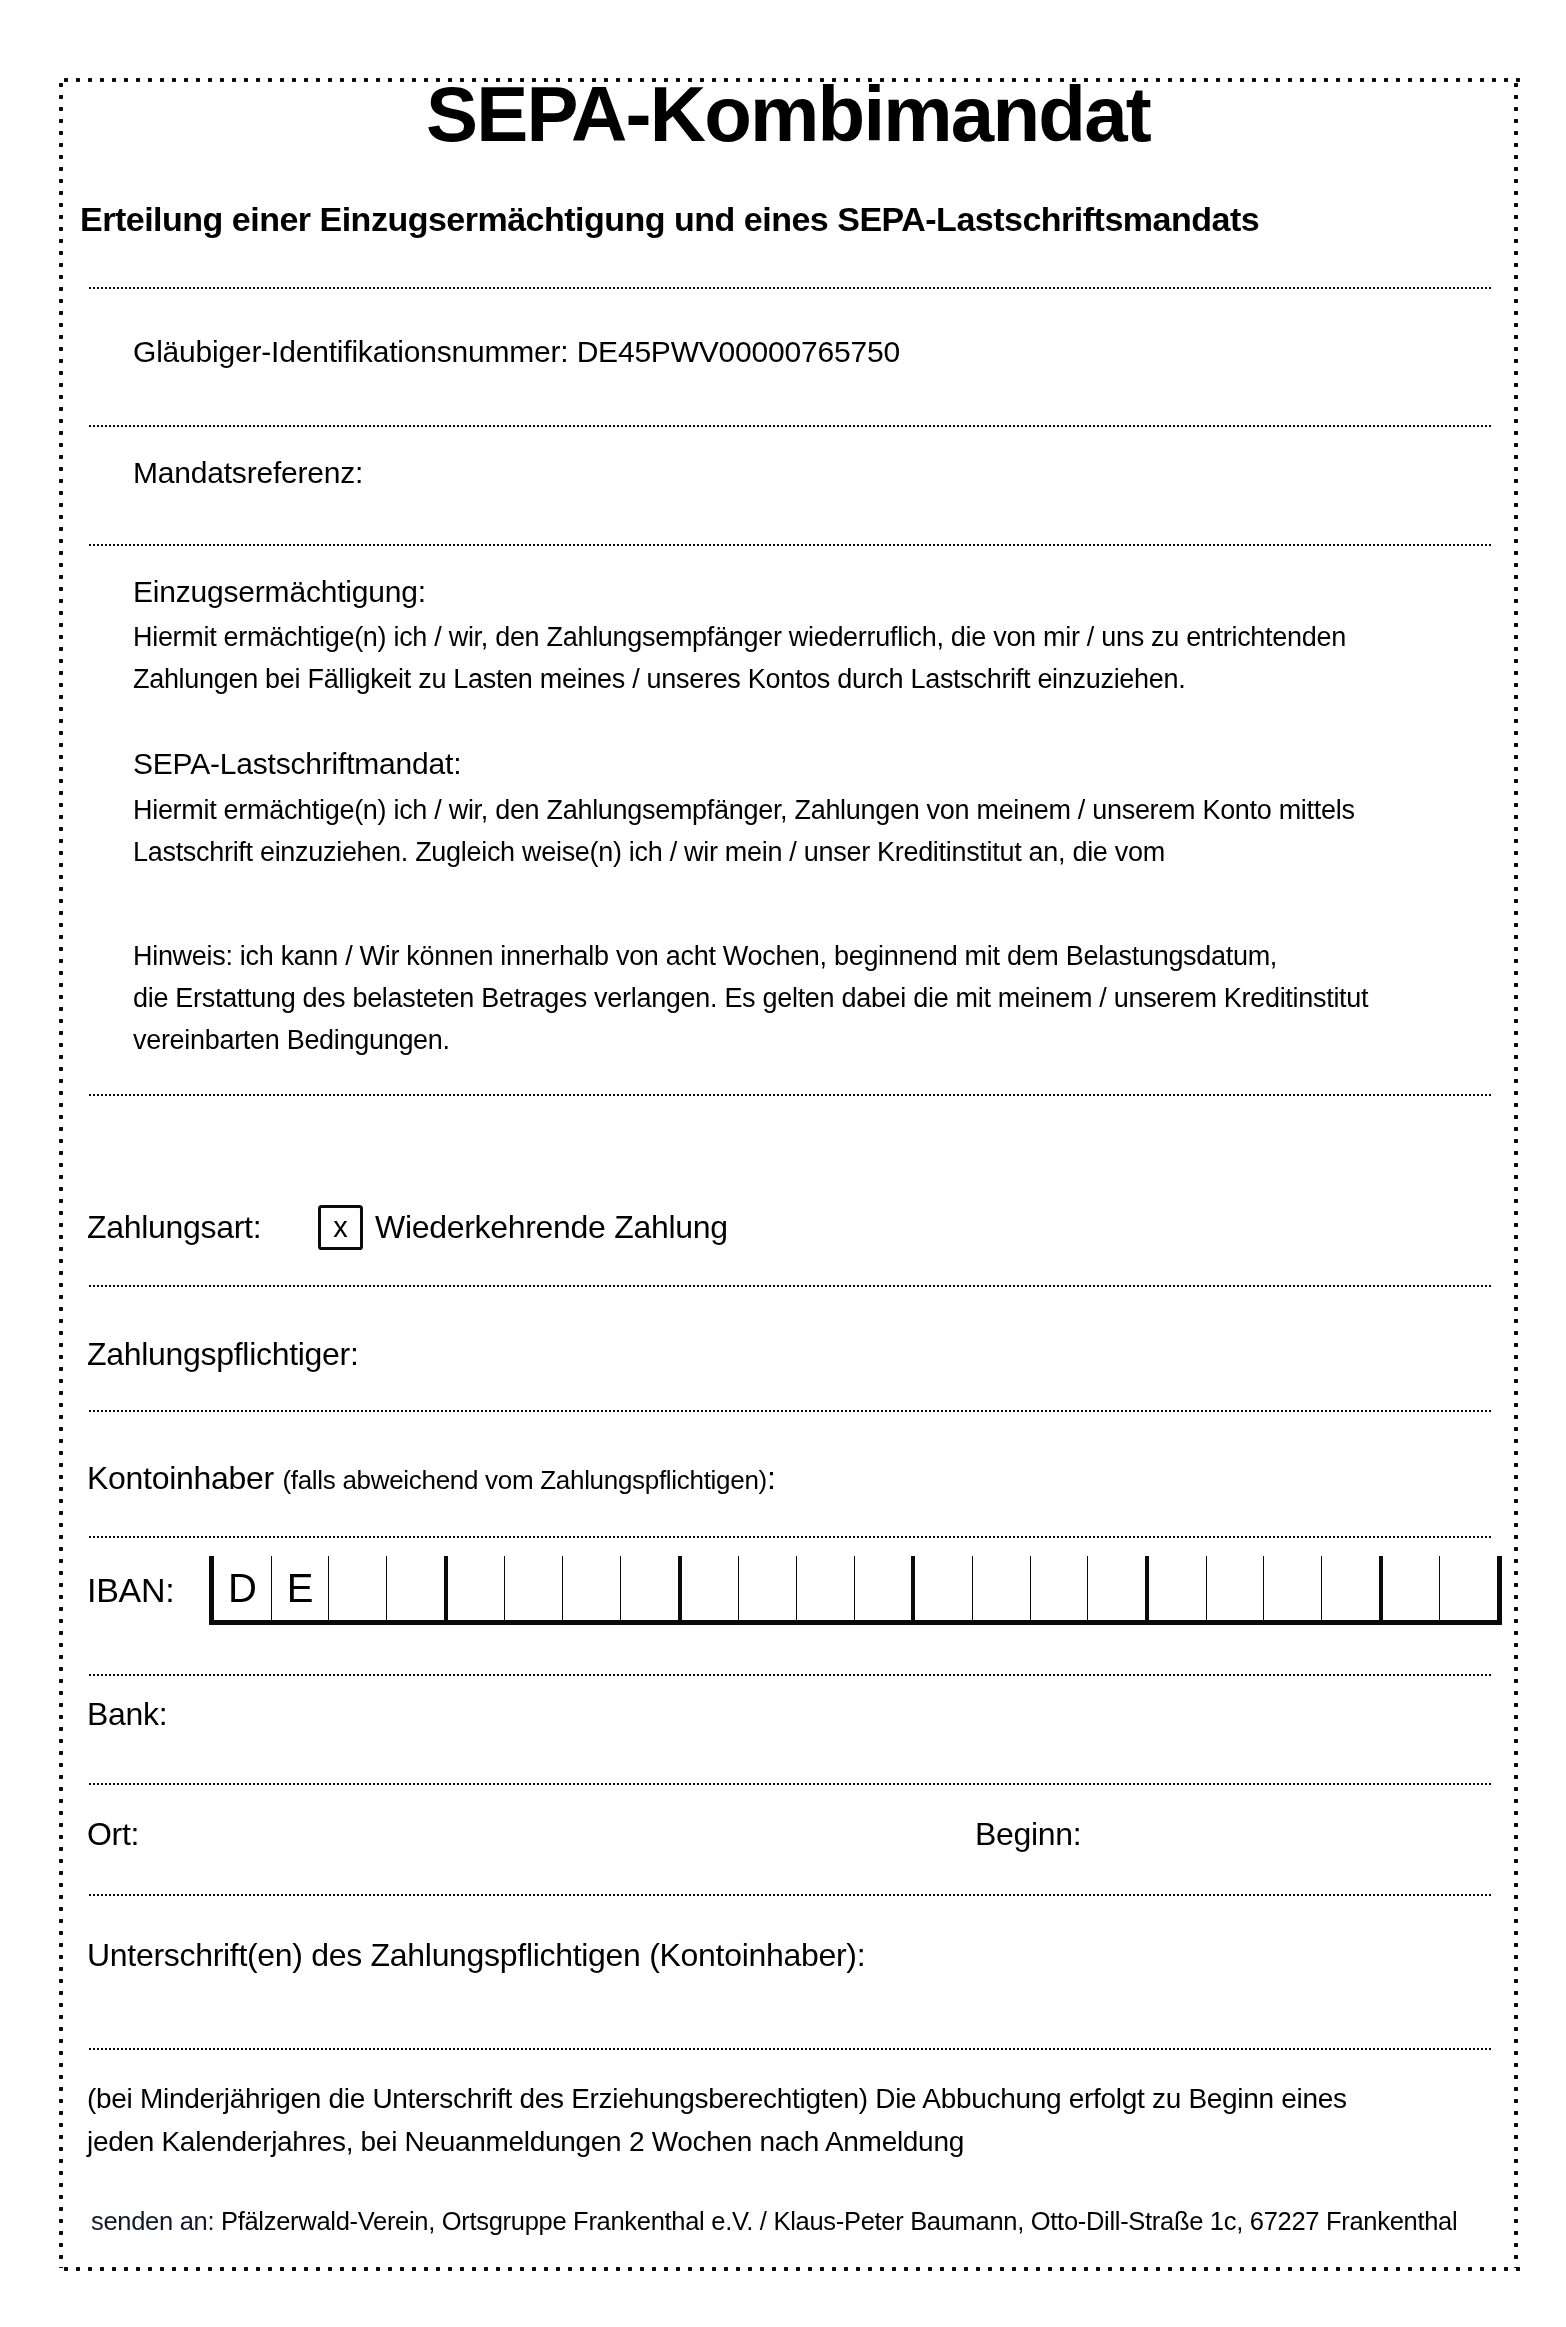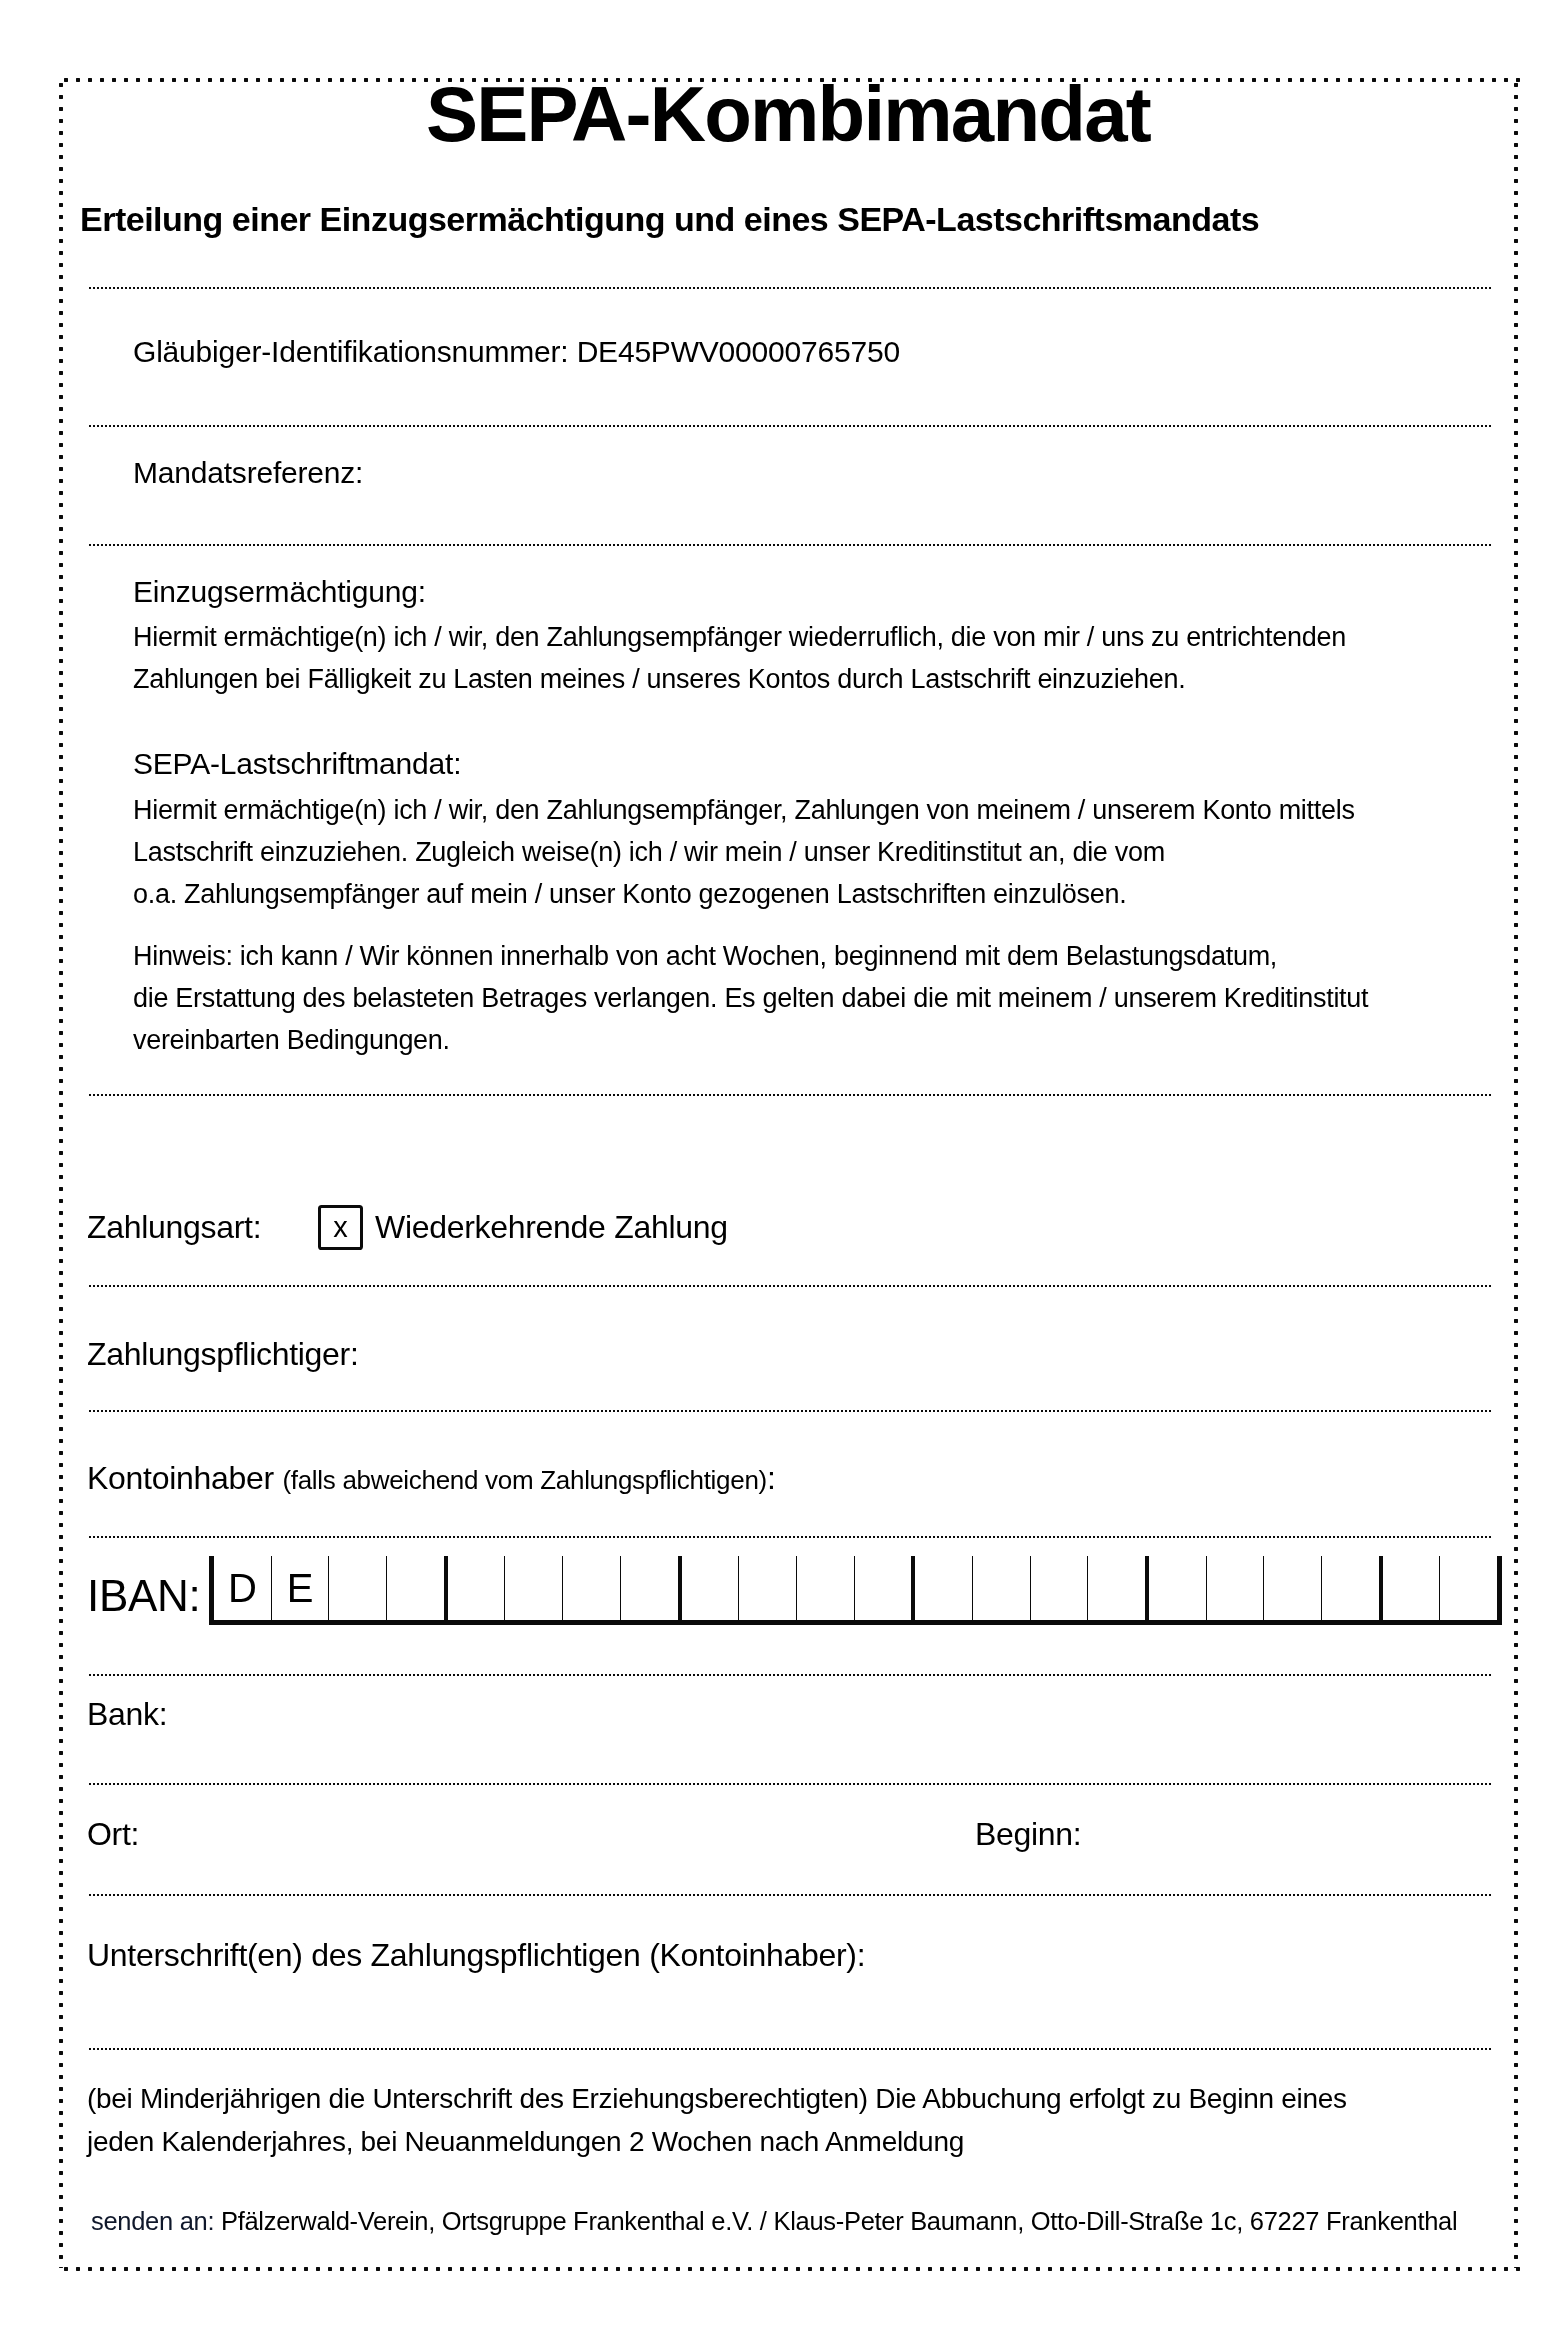--- a/index.html
+++ b/index.html
@@ -103,21 +103,20 @@
 <div class="abs heading" style="top:575px;left:133px;">Einzugsermächtigung:</div>
 <div class="abs para" style="top:616px;left:133px;">
   <div>Hiermit ermächtige(n) ich / wir, den Zahlungsempfänger wiederruflich, die von mir / uns zu entrichtenden</div>
   <div>Zahlungen bei Fälligkeit zu Lasten meines / unseres Kontos durch Lastschrift einzuziehen.</div>
 </div>
 
 <div class="abs heading" style="top:747px;left:133px;">SEPA-Lastschriftmandat:</div>
 <div class="abs para" style="top:789px;left:133px;">
   <div>Hiermit ermächtige(n) ich / wir, den Zahlungsempfänger, Zahlungen von meinem / unserem Konto mittels</div>
   <div>Lastschrift einzuziehen. Zugleich weise(n) ich / wir mein / unser Kreditinstitut an, die vom</div>
-  <div>o.a. Zahlungsempfänger auf mein / unser Konto gezogenen Lastschriften einzulösen.</div>
 </div>
 
 <div class="abs para" style="top:935px;left:133px;">
   <div>Hinweis: ich kann / Wir können innerhalb von acht Wochen, beginnend mit dem Belastungsdatum,</div>
   <div>die Erstattung des belasteten Betrages verlangen. Es gelten dabei die mit meinem / unserem Kreditinstitut</div>
   <div>vereinbarten Bedingungen.</div>
 </div>
 
 <div class="sep" style="top:1094px;"></div>
 
@@ -132,21 +131,21 @@
 <div class="abs biglabel" style="top:1336px;left:87px;">Zahlungspflichtiger:</div>
 
 <div class="sep" style="top:1410px;"></div>
 
 <div class="abs biglabel" style="top:1460px;left:87px;">
   <span>Kontoinhaber </span><span class="smallnote">(falls abweichend vom Zahlungspflichtigen)</span><span>:</span>
 </div>
 
 <div class="sep" style="top:1536px;"></div>
 
-<div class="abs" style="top:1571px;left:87px;font-size:44px;letter-spacing:-0.3px;">IBAN:</div>
+<div class="abs" style="top:1571px;left:87px;font-size:34px;letter-spacing:-0.3px;">IBAN:</div>
 <div id="iban-comb" class="abs">
     <div class="iban-cell">D</div>
     <div class="iban-cell">E</div>
     <div class="iban-cell"></div>
     <div class="iban-cell group-end"></div>
     <div class="iban-cell"></div>
     <div class="iban-cell"></div>
     <div class="iban-cell"></div>
     <div class="iban-cell group-end"></div>
     <div class="iban-cell"></div>

